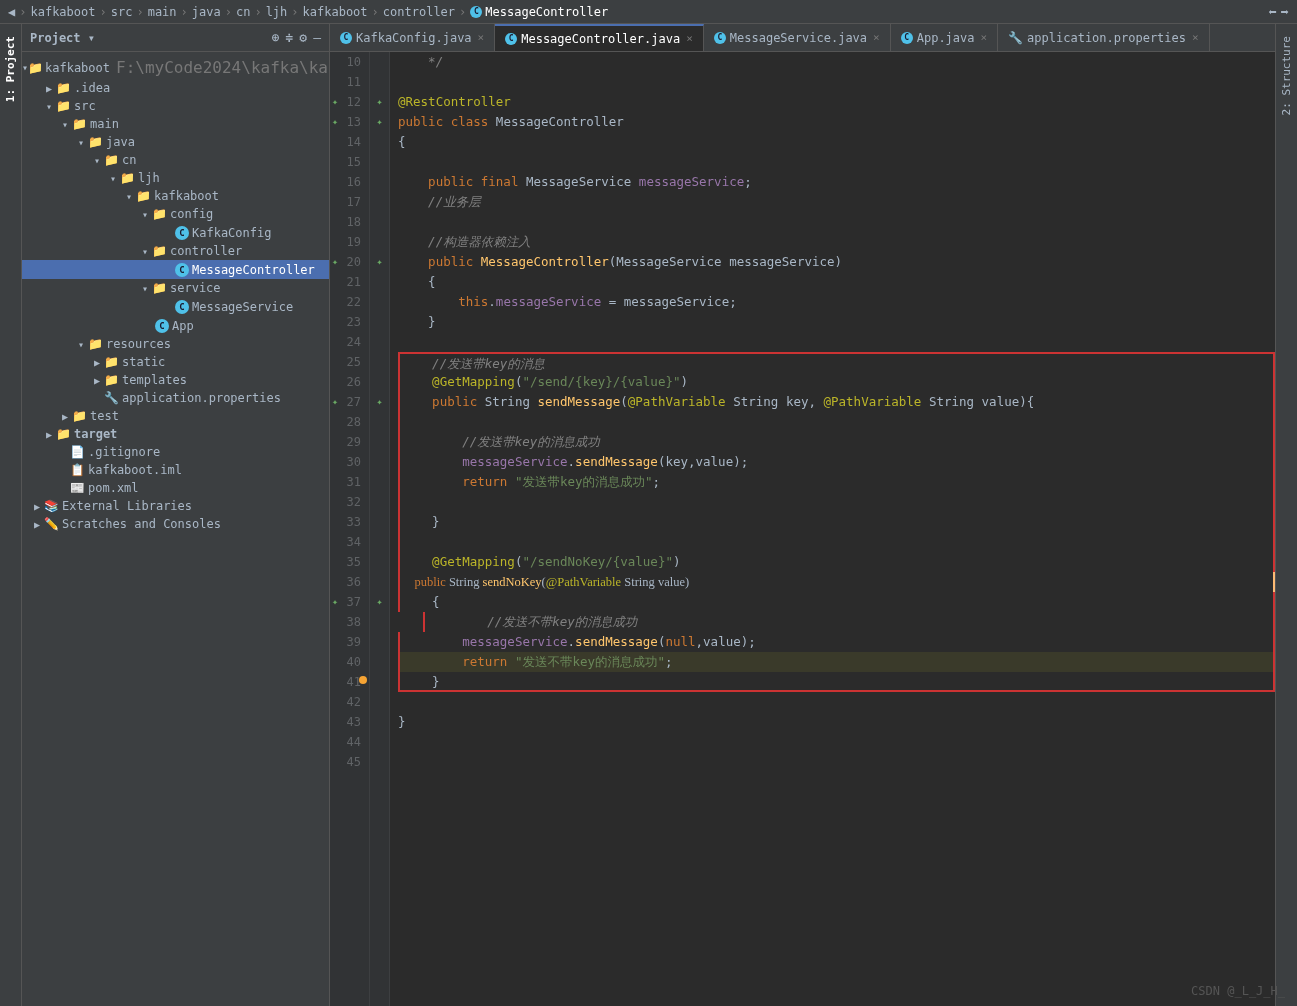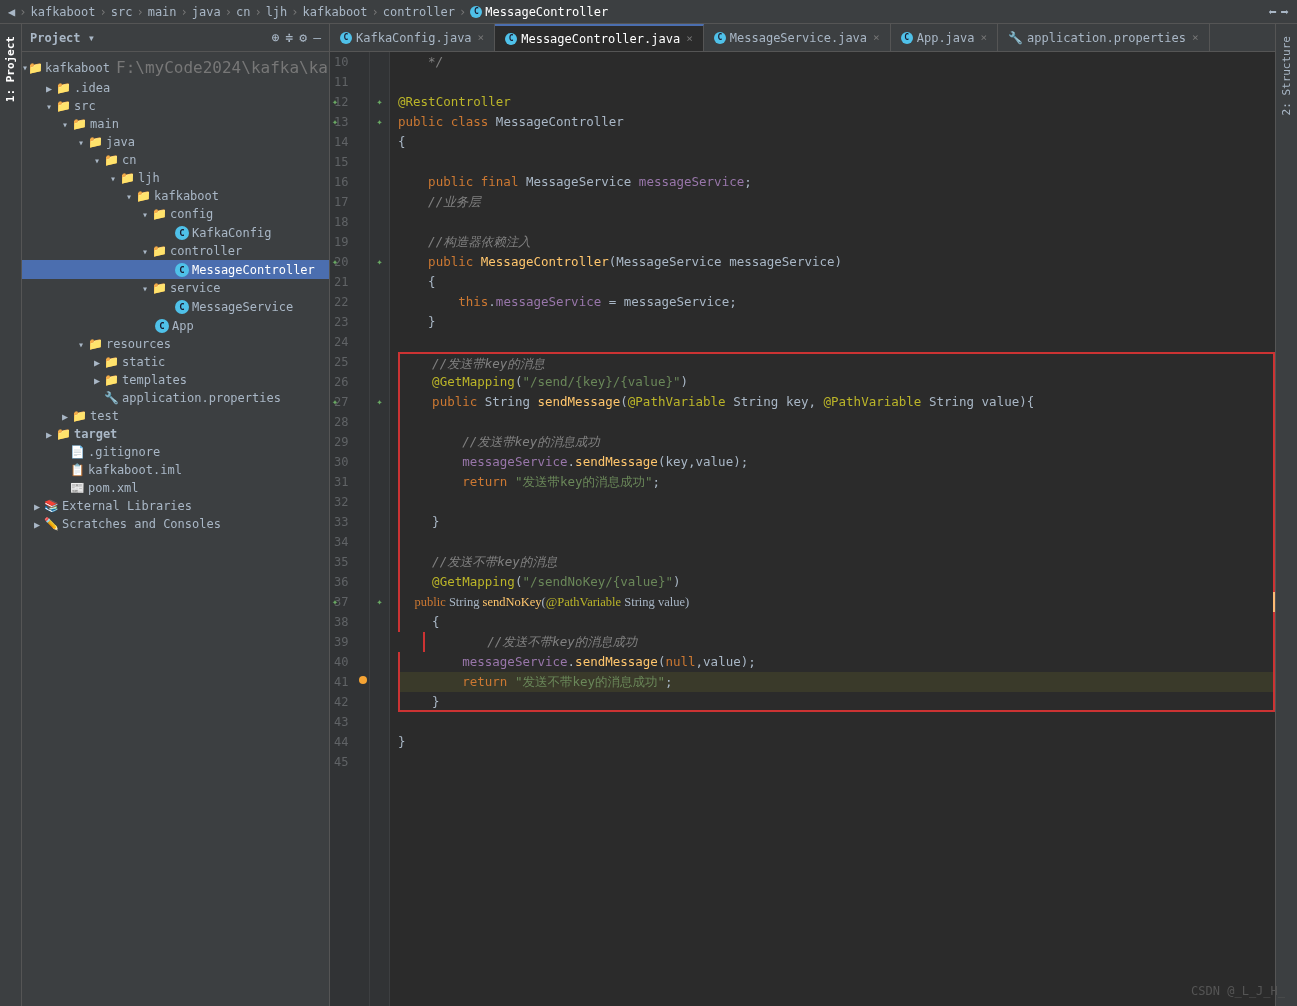--- a/index.html
+++ b/index.html
@@ -128,21 +128,21 @@
     #code-editor {
       flex: 1;
       overflow-y: auto;
       overflow-x: auto;
       display: flex;
     }
     #line-numbers {
       background: #313335;
       color: #606366;
       padding: 0;
-      text-align: left;
+      text-align: right;
       user-select: none;
       min-width: 40px;
       border-right: 1px solid #3d3f41;
       flex-shrink: 0;
     }
     .line-num {
       display: block;
       padding: 0 8px 0 4px;
       height: 20px;
       line-height: 20px;
@@ -596,21 +596,20 @@
         <span class="code-line" style="border-top:2px solid #cc3333;border-left:2px solid #cc3333;border-right:2px solid #cc3333;padding-left:2px;">    <span class="cmt">//发送带key的消息</span></span>
         <span class="code-line" style="border-left:2px solid #cc3333;border-right:2px solid #cc3333;padding-left:2px;">    <span class="ann">@GetMapping</span><span class="punc">(</span><span class="str">"/send/{key}/{value}"</span><span class="punc">)</span></span>
         <span class="code-line" style="border-left:2px solid #cc3333;border-right:2px solid #cc3333;padding-left:2px;">    <span class="kw2">public</span> <span class="cls">String</span> <span class="fn">sendMessage</span><span class="punc">(</span><span class="ann">@PathVariable</span> <span class="cls">String</span> <span class="param">key</span><span class="punc">,</span> <span class="ann">@PathVariable</span> <span class="cls">String</span> <span class="param">value</span><span class="punc">){</span></span>
         <span class="code-line" style="border-left:2px solid #cc3333;border-right:2px solid #cc3333;padding-left:2px;"> </span>
         <span class="code-line" style="border-left:2px solid #cc3333;border-right:2px solid #cc3333;padding-left:2px;">        <span class="cmt">//发送带key的消息成功</span></span>
         <span class="code-line" style="border-left:2px solid #cc3333;border-right:2px solid #cc3333;padding-left:2px;">        <span class="var">messageService</span><span class="punc">.</span><span class="fn">sendMessage</span><span class="punc">(</span><span class="param">key</span><span class="punc">,</span><span class="param">value</span><span class="punc">);</span></span>
         <span class="code-line" style="border-left:2px solid #cc3333;border-right:2px solid #cc3333;padding-left:2px;">        <span class="kw2">return</span> <span class="str">"发送带key的消息成功"</span><span class="punc">;</span></span>
         <span class="code-line" style="border-left:2px solid #cc3333;border-right:2px solid #cc3333;padding-left:2px;"> </span>
         <span class="code-line" style="border-left:2px solid #cc3333;border-right:2px solid #cc3333;padding-left:2px;">    <span class="punc">}</span></span>
         <span class="code-line" style="border-left:2px solid #cc3333;border-right:2px solid #cc3333;padding-left:2px;"> </span>
-        <span class="code-line" style="border-left:2px solid #cc3333;border-right:2px solid #cc3333;padding-left:2px;">    <span class="cmt">//发送不带key的消息</span></span>
         <span class="code-line" style="border-left:2px solid #cc3333;border-right:2px solid #cc3333;padding-left:2px;">    <span class="ann">@GetMapping</span><span class="punc">(</span><span class="str">"/sendNoKey/{value}"</span><span class="punc">)</span></span>
         <span class="code-line" style="border-left:2px solid #cc3333;border-right:2px solid #fdba74;padding-left:2px;font-family:Liberation Serif, serif;">    <span class="kw2">public</span> <span class="cls">String</span> <span class="fn">sendNoKey</span><span class="punc">(</span><span class="ann">@PathVariable</span> <span class="cls">String</span> <span class="param">value</span><span class="punc">)</span></span>
         <span class="code-line" style="border-left:2px solid #cc3333;border-right:2px solid #cc3333;padding-left:2px;">    <span class="punc">{</span></span>
         <span class="code-line" style="border-left:2px solid #cc3333;border-right:2px solid #cc3333;padding-left:2px;margin-left:25px;">        <span class="cmt">//发送不带key的消息成功</span></span>
         <span class="code-line" style="border-left:2px solid #cc3333;border-right:2px solid #cc3333;padding-left:2px;">        <span class="var">messageService</span><span class="punc">.</span><span class="fn">sendMessage</span><span class="punc">(</span><span class="kw">null</span><span class="punc">,</span><span class="param">value</span><span class="punc">);</span></span>
         <span class="code-line highlighted" style="border-left:2px solid #cc3333;border-right:2px solid #cc3333;padding-left:2px;">        <span class="kw2">return</span> <span class="str">"发送不带key的消息成功"</span><span class="punc">;</span></span>
         <span class="code-line" style="border-bottom:2px solid #cc3333;border-left:2px solid #cc3333;border-right:2px solid #cc3333;padding-left:2px;">    <span class="punc">}</span></span>
         <span class="code-line"> </span>
         <span class="code-line"><span class="punc">}</span></span>
         <span class="code-line"> </span>

